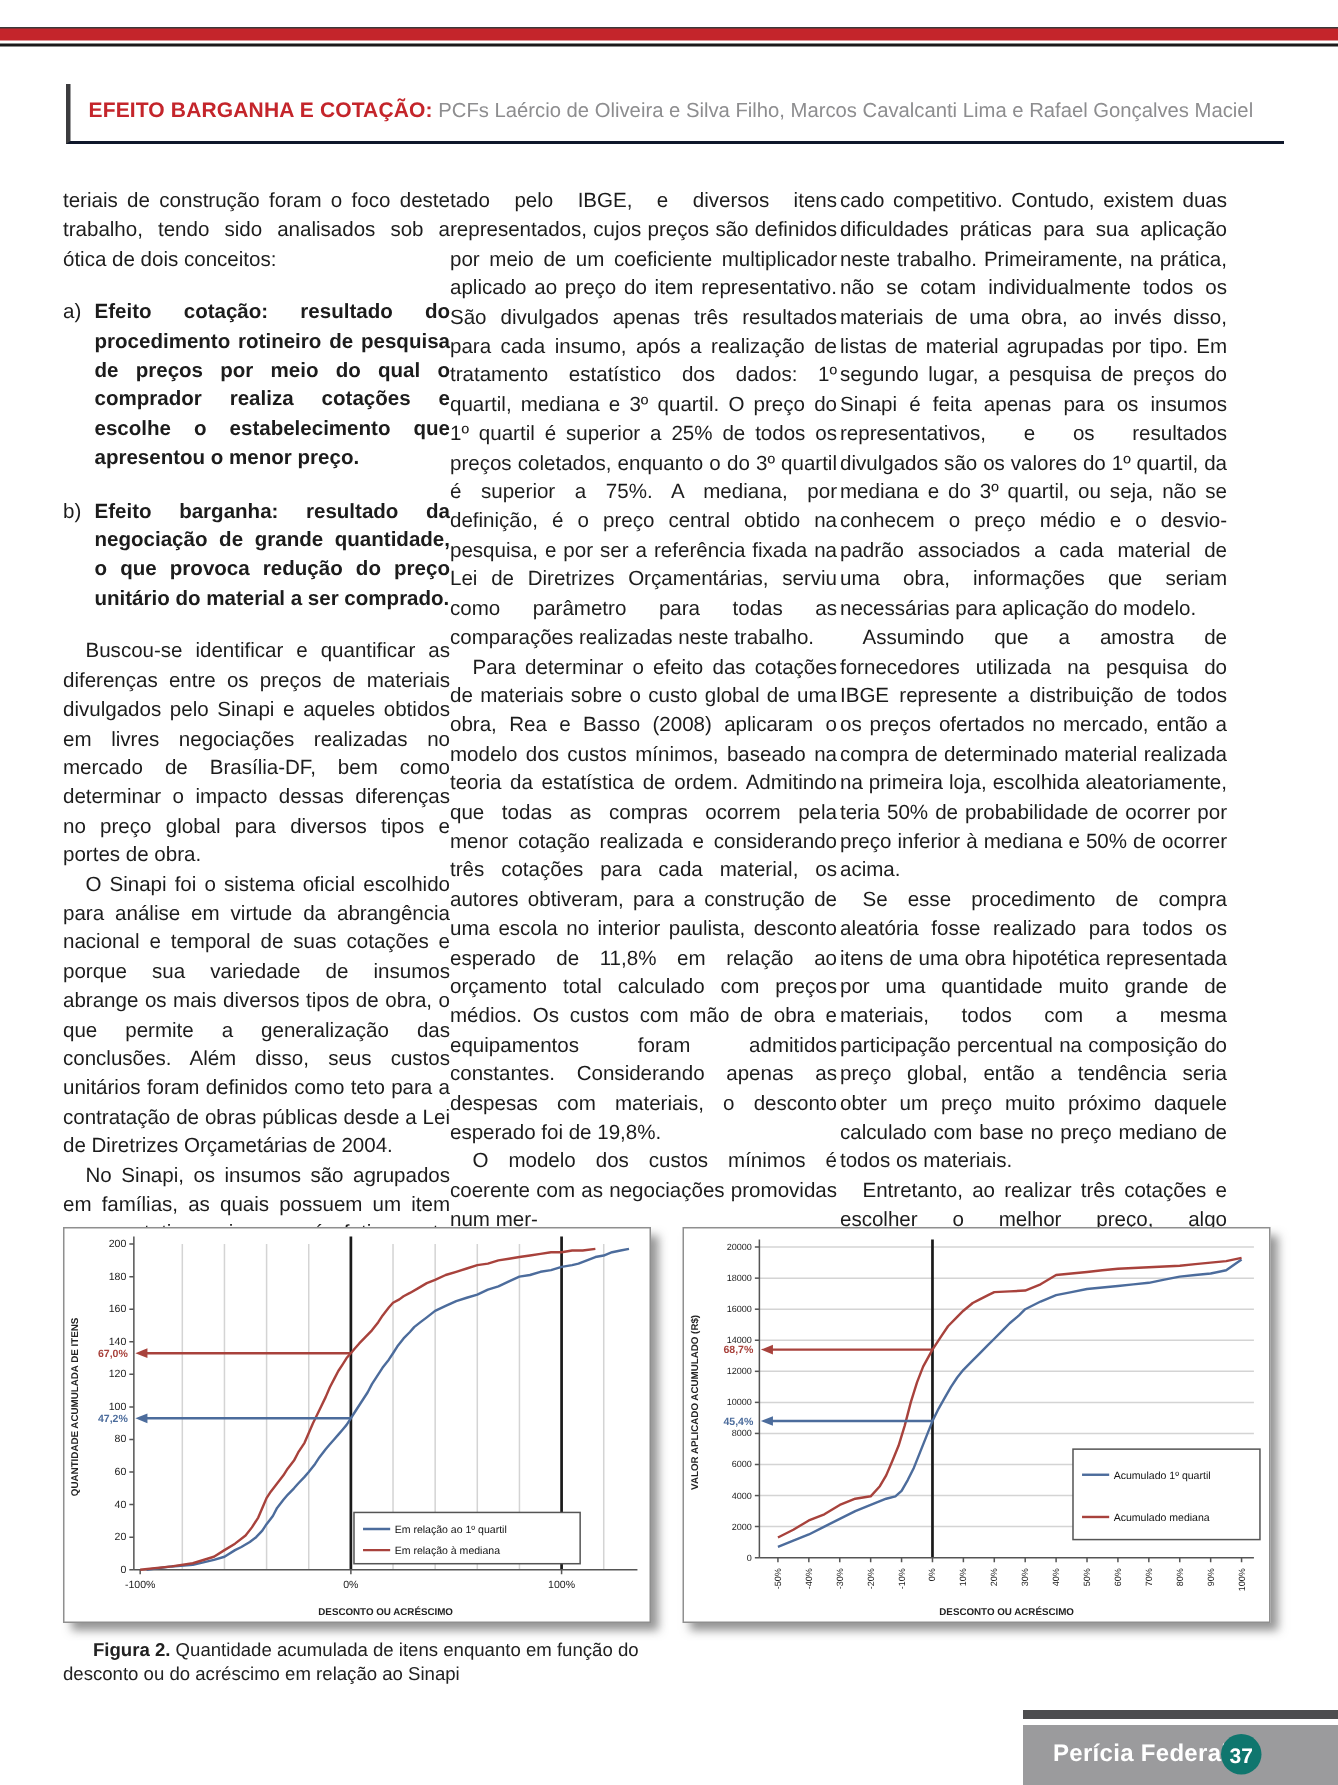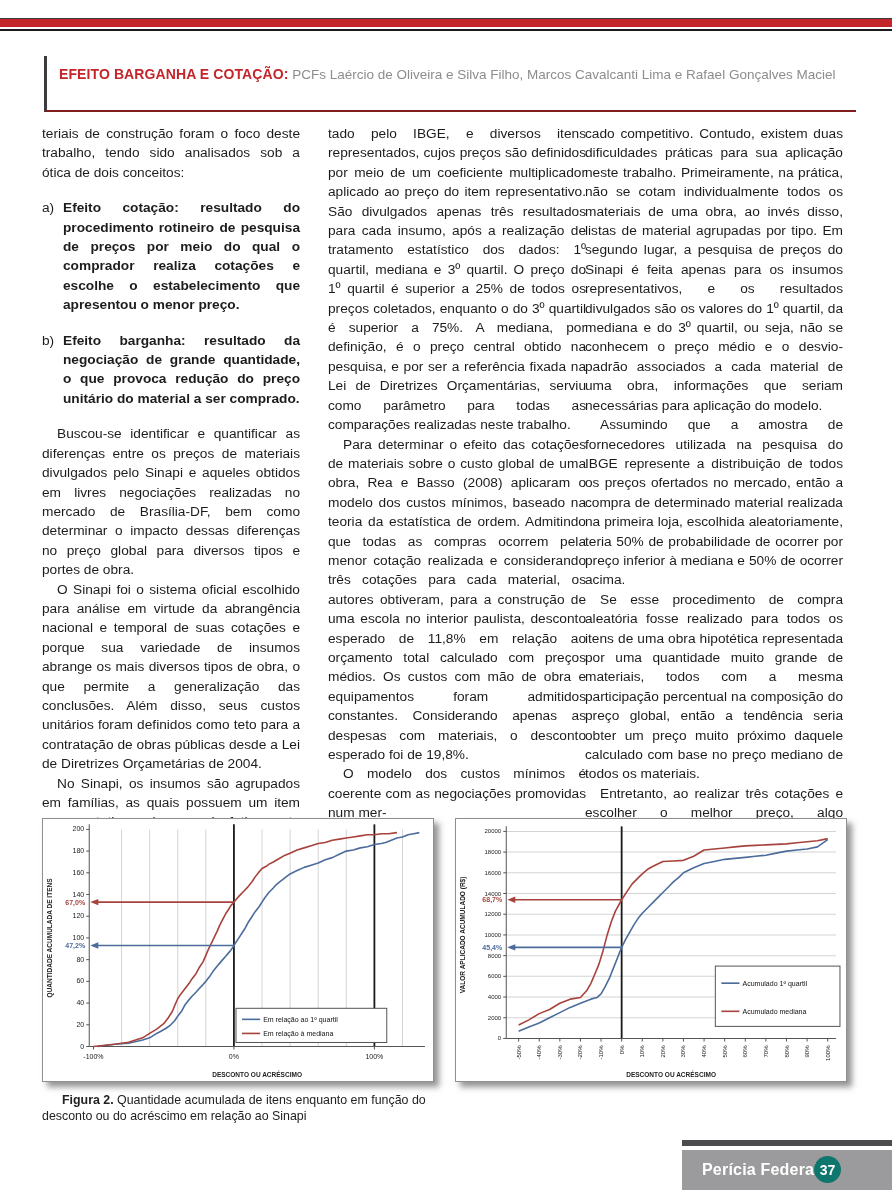--- a/index.html
+++ b/index.html
@@ -4,28 +4,28 @@
 <style>
   html,body{margin:0;padding:0;background:#e8e8e8;}
   #page{position:relative;width:892px;height:1190px;background:#ffffff;margin:0 auto;
         font-family:"Liberation Sans","DejaVu Sans",sans-serif;color:#1c1c1c;overflow:hidden;}
 
   
   .top-redbar{position:absolute;left:0;right:0;top:18px;height:8px;background:#c4252b;border-top:1px solid #3a3a3a;}
   .top-blackline{position:absolute;left:0;right:0;top:29px;height:2px;background:#1b1b1b;}
 
   
-  .kicker{position:absolute;left:44px;right:36px;top:56px;padding:9px 0 27px 12px;
-          border-left:3px solid #3c3c3e;border-bottom:2px solid #7f1d1d;}
+  .kicker{position:absolute;left:44px;right:36px;top:56px;padding:9px 0 11px 12px;
+          border-left:3px solid #3c3c3e;border-bottom:2px solid #0f172a;}
   .kicker-title{color:#c4252b;font-weight:bold;font-size:14px;letter-spacing:.1px;}
   .kicker-authors{color:#8d8d8f;font-size:13.5px;}
 
   
   .col{position:absolute;top:124px;width:258px;font-size:13.7px;line-height:19.4px;text-align:justify;}
-  .col1{left:42px;} .col2{left:328px;} .col3{left:585px;}
+  .col1{left:42px;} .col2{left:300px;} .col3{left:560px;}
   .col p{margin:0;}
   .col p.sp{margin-top:8px;}
   .col p.ind{text-indent:15px;}
   .list-item{display:flex;margin-top:16px;}
   .list-item .marker{width:21px;flex:none;}
   .list-item .li-text{flex:1;text-align:justify;font-weight:bold;}
   .subhead{font-weight:bold;margin-top:10px !important;font-size:13.8px;}
 
   
   .chart-box{position:absolute;top:818px;width:390px;height:262px;background:#fff;

